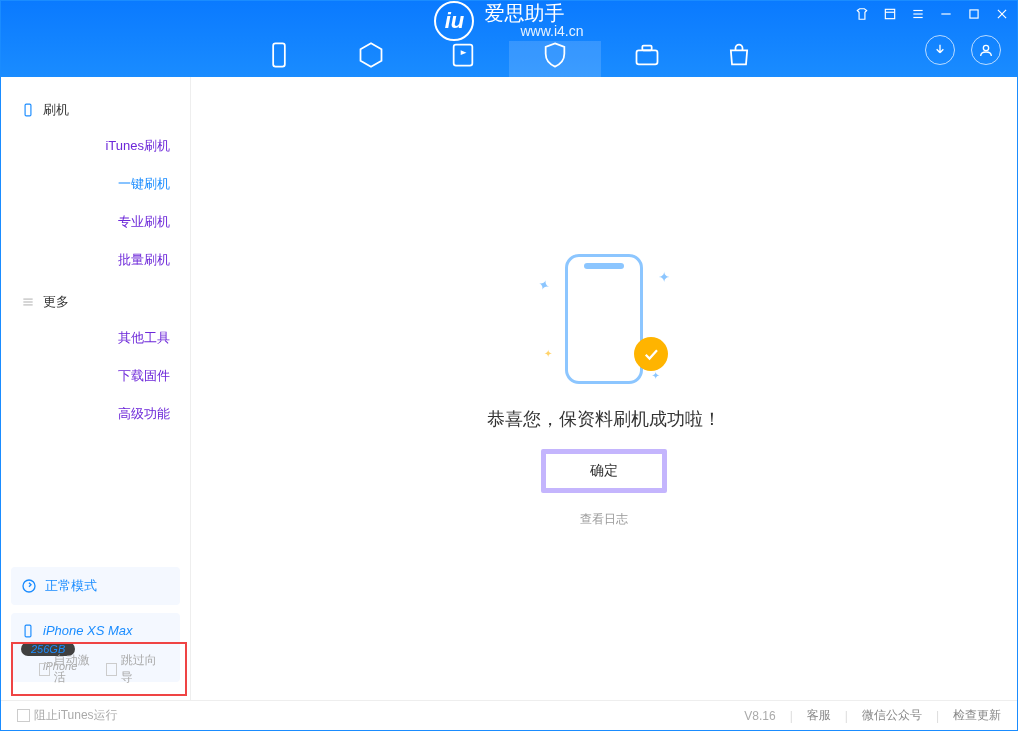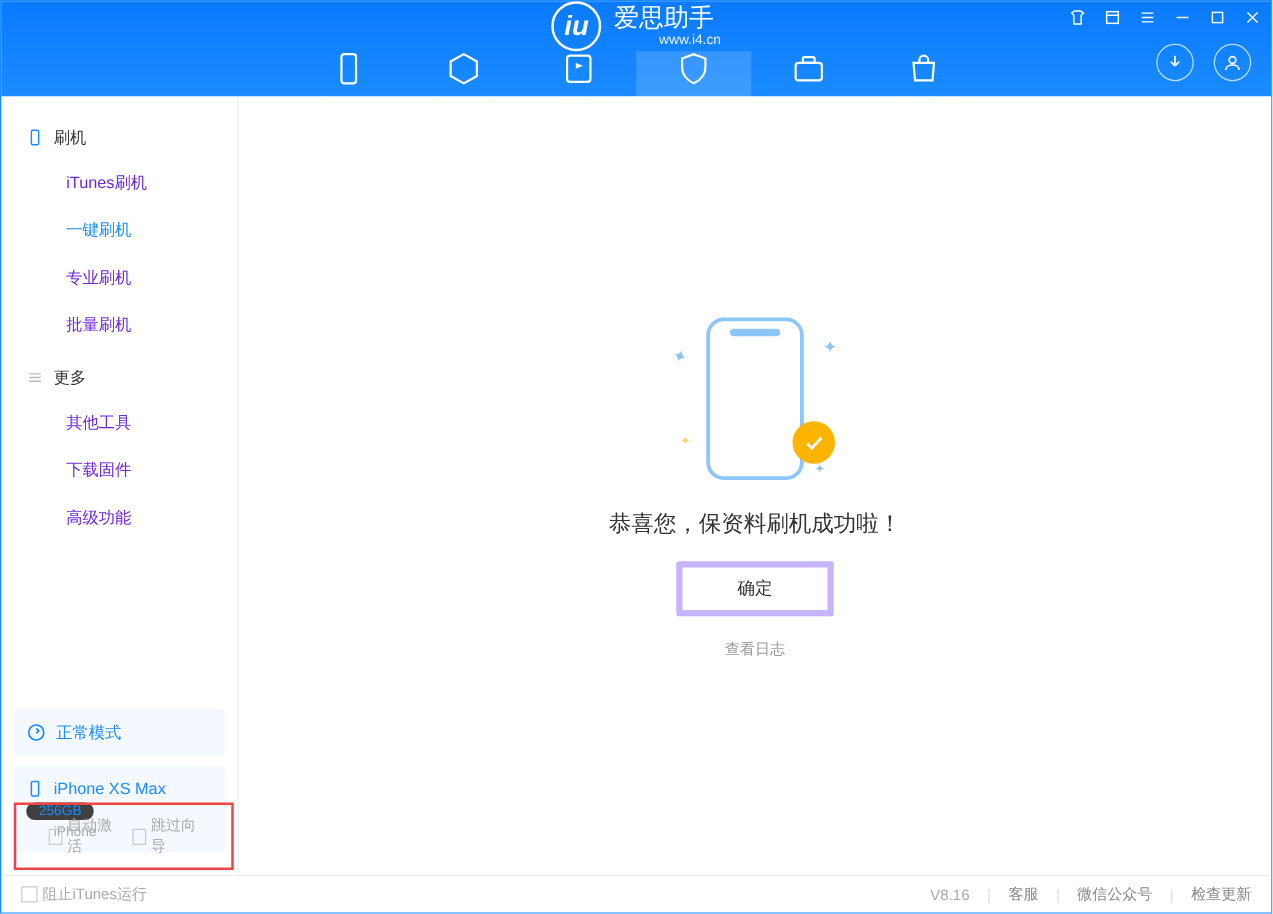--- a/index.html
+++ b/index.html
@@ -3,41 +3,41 @@
 <meta charset="utf-8">
 <style>
 * { margin: 0; padding: 0; box-sizing: border-box; font-family: "Microsoft YaHei", "PingFang SC", sans-serif; }
 body { background: #fff; }
 .window { width: 1018px; height: 731px; border: 1px solid #1a8cff; display: flex; flex-direction: column; position: relative; background:#fff;}
 .titlebar { height: 76px; background: linear-gradient(to bottom,#0a7aff,#1a8cff); display: flex; align-items: center; color: #fff; position: relative; flex-direction: column; }
 .logo-area { display: flex; align-items: center; padding: 0 20px; gap: 10px; }
 .logo-icon { width: 40px; height: 40px; border: 2px solid #fff; border-radius: 50%; display:flex; align-items:center; justify-content:center; font-weight:bold; font-style:italic; font-size:22px;}
 .logo-text { display:flex; flex-direction:column; line-height:1.1;}
 .logo-text .title { font-size: 20px; font-weight: 500;}
-.logo-text .sub { font-size: 11px; opacity:0.9;margin-left:36px;}
+.logo-text .sub { font-size: 14px; opacity:0.9;margin-left:36px;}
 .nav { display:flex; height:100%;}
 .nav-item { width: 92px; display:flex; flex-direction:column; align-items:center; justify-content:center; gap:6px; cursor:pointer; font-size:13px; position:relative;text-decoration:underline;}
 .nav-item.active { background: rgba(255,255,255,0.15);}
 .nav-icon { width:28px; height:28px; display:flex; align-items:center; justify-content:center;}
 .nav-icon svg { width:28px; height:28px; fill:#fff;}
 .window-controls { position:absolute; right:8px; top:6px; display:flex; gap:14px; align-items:center;}
 .window-controls span, .window-controls svg { color:#fff; font-size:14px; cursor:pointer; width:14px; height:14px;}
 .right-buttons { position:absolute; right:16px; bottom:12px; display:flex; gap:16px;}
 .circle-btn { width:30px; height:30px; border:1.5px solid rgba(255,255,255,0.7); border-radius:50%; display:flex; align-items:center; justify-content:center; cursor:pointer;}
 .circle-btn svg { width:16px; height:16px; stroke:#fff; fill:none;}
 .body { flex:1; display:flex; overflow:hidden;}
 .sidebar { width:190px; border-right:1px solid #eee; display:flex; flex-direction:column; font-size:13px; color:#555;}
-.side-scroll { flex:1; overflow:auto; padding-top:10px;}
+.side-scroll { flex:1; overflow:auto; padding-top:10px;text-align:right;}
 .side-header { display:flex; align-items:center; gap:8px; padding:14px 20px 8px; color:#333; font-weight:500;}
 .side-header svg { width:14px; height:14px;}
 .side-item { padding:10px 20px 10px 52px; cursor:pointer; color:#6d28d9;}
 .side-item.active { color:#1a8cff;}
 .side-bottom { padding: 0 10px 10px;}
 .mode-row, .device-row { background:#f4f8ff; border-radius:4px; padding:10px; margin-bottom:8px; display:flex; align-items:center; gap:8px; color:#1a8cff; font-size:13px;}
-.device-row { flex-direction:column; align-items:flex-start; gap:4px;}
+.device-row { flex-direction:column; align-items:flex-start; gap:4px;font-style:italic;}
 .device-row .top { display:flex; align-items:center; gap:8px; font-weight:500;}
 .badge { background:#404040; color:#1a8cff; border-radius:10px; padding:1px 10px; font-size:11px;}
 .device-row .sub { color:#aaa; font-size:11px; padding-left:22px;}
 .main { flex:1; display:flex; flex-direction:column; align-items:center; justify-content:center; position:relative;}
 .main-inner { display:flex; flex-direction:column; align-items:center; gap:18px;}
 .illus { position:relative; width:140px; height:140px; display:flex; align-items:center; justify-content:center;}
 .phone { width:78px; height:130px; border:3px solid #8cc6ff; border-radius:14px; background:#fff; position:relative;}
 .phone::before { content:""; position:absolute; top:6px; left:50%; transform:translateX(-50%); width:40px; height:6px; background:#8cc6ff; border-radius:3px;}
 .check { position:absolute; right:6px; bottom:18px; width:34px; height:34px; background:#ffb400; border-radius:50%; display:flex; align-items:center; justify-content:center;}
 .check svg { width:18px; height:18px; stroke:#fff; stroke-width:3; fill:none;}

